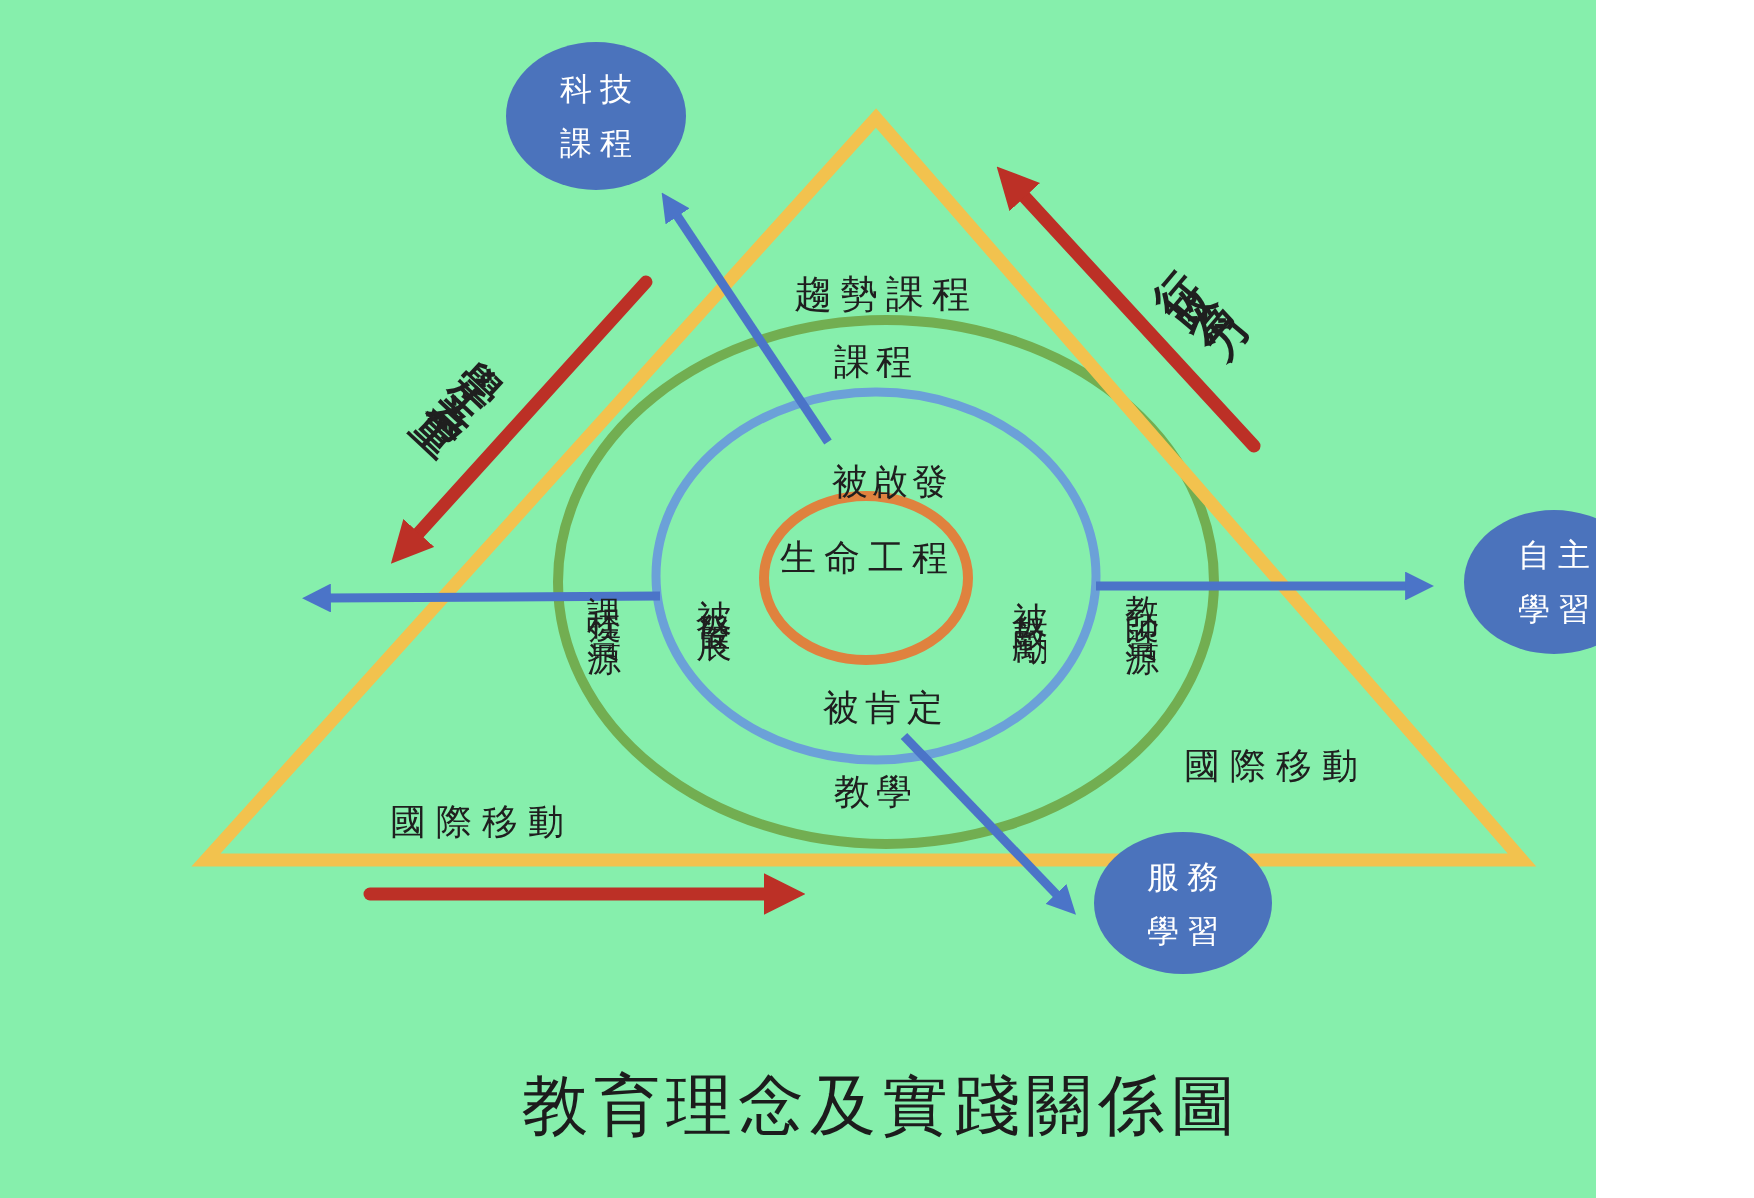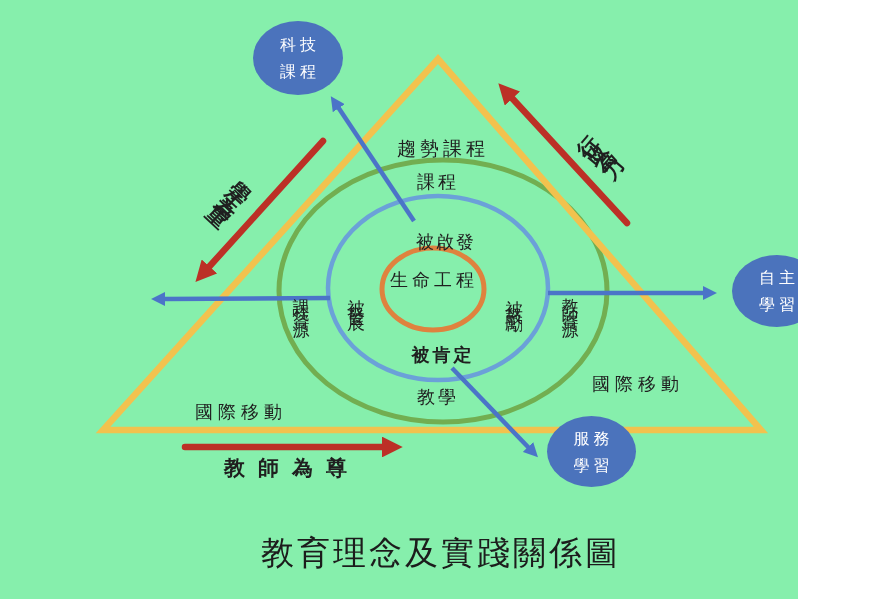--- a/index.html
+++ b/index.html
@@ -67,23 +67,22 @@
   <div class="label" style="left:638px;top:384px;font-size:18px;letter-spacing:5px;">國際移動</div>
 
   <div class="label" style="left:438px;top:182px;font-size:18px;letter-spacing:3px;">課程</div>
   <div class="label vlabel" style="left:301px;top:300px;font-size:17px;letter-spacing:8px;">課程資源</div>
   <div class="label vlabel" style="left:570px;top:300px;font-size:17px;letter-spacing:8px;">教師資源</div>
   <div class="label" style="left:438px;top:398px;font-size:18px;letter-spacing:3px;font-family:Liberation Mono, monospace;">教學</div>
 
   <div class="label" style="left:446px;top:242px;font-size:18px;letter-spacing:2px;">被啟發</div>
   <div class="label vlabel" style="left:356px;top:296px;font-size:18px;letter-spacing:7px;">被發展</div>
   <div class="label vlabel" style="left:514px;top:297px;font-size:18px;letter-spacing:7px;">被鼓勵</div>
-  <div class="label" style="left:443px;top:355px;font-size:18px;letter-spacing:3px;font-weight:bold;">被肯定</div>
+  <div class="label" style="left:443px;top:355px;font-size:18px;letter-spacing:3px;">被肯定</div>
 
   <div class="label" style="left:434px;top:280px;font-size:18px;letter-spacing:4px;">生命工程</div>
 
   <div class="label vlabel rot43 arrow-label" style="left:244px;top:189px;font-size:21px;letter-spacing:11px;">學生為重</div>
   <div class="label vlabel rotm50 arrow-label" style="left:584px;top:143px;font-size:21px;letter-spacing:11px;">行政為力</div>
-  <div class="label arrow-label" style="left:292px;top:467px;font-size:21px;letter-spacing:13px;">教師為尊</div>
 
   <div class="title" style="left:441px;top:531px;text-align:right;">教育理念及實踐關係圖</div>
 
 </div>
 
 </body></html>

